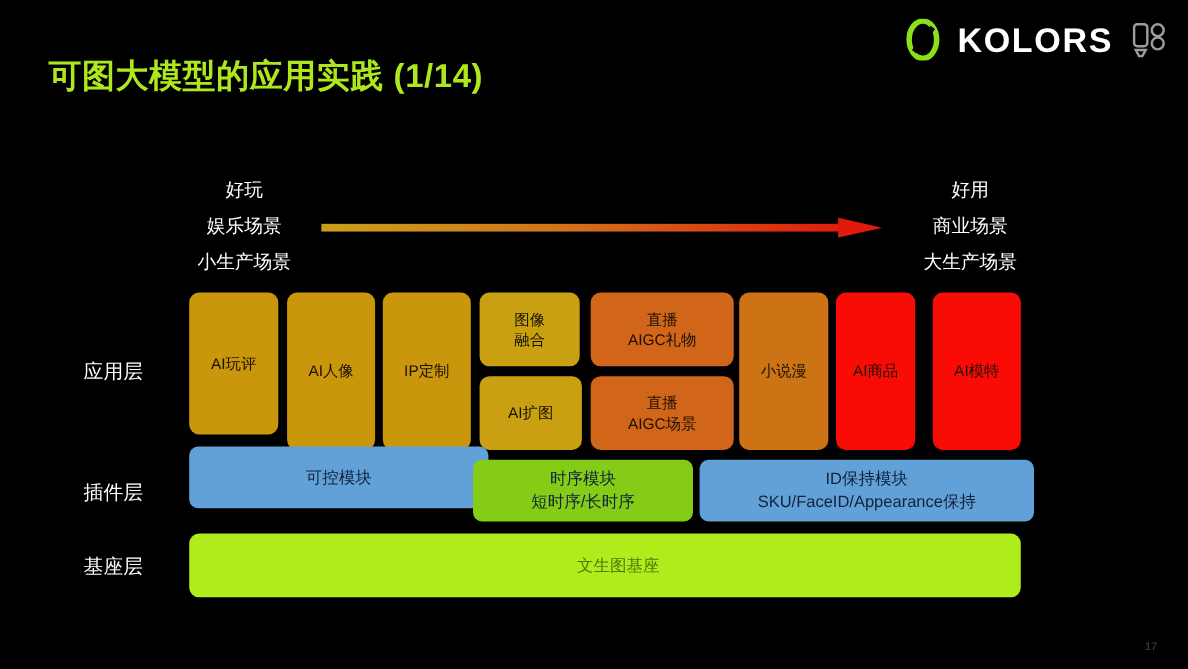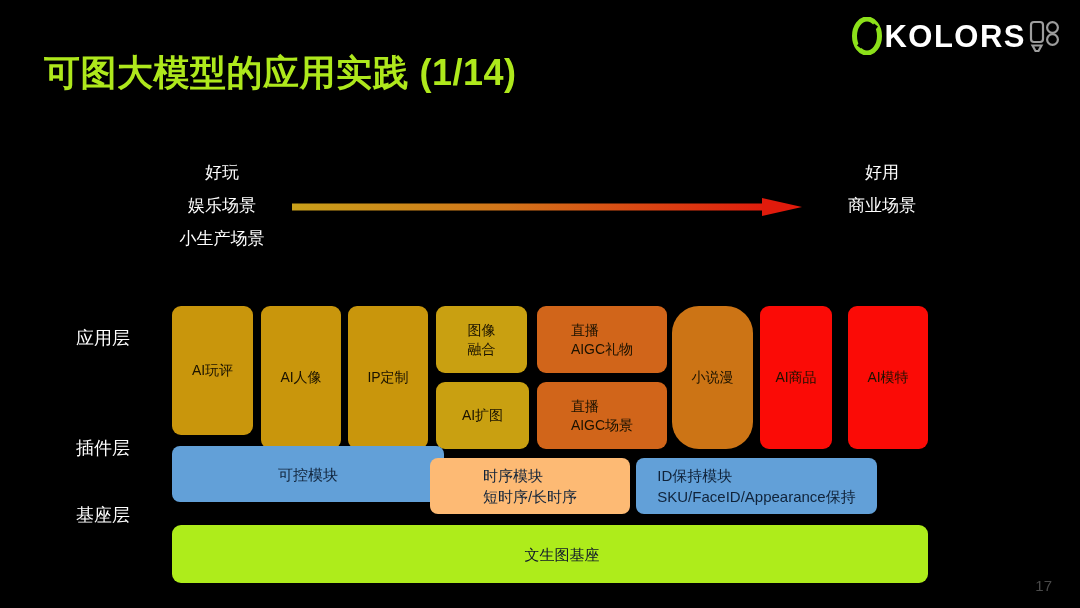--- a/index.html
+++ b/index.html
@@ -18,20 +18,21 @@
     overflow: hidden;
   }
 
   
   #logo {
     position: absolute;
     top: 16px;
     right: 20px;
     display: flex;
     align-items: center;
+    gap: 14px;
   }
   #logo-mark {
     display: block;
   }
   #logo-text {
     color: #ffffff;
     font-size: 31px;
     font-weight: 700;
     letter-spacing: 1.5px;
     line-height: 1;
@@ -39,21 +40,21 @@
   #logo-camera {
     display: block;
     opacity: .78;
   }
 
   #page-title {
     position: absolute;
     left: 44px;
     top: 49px;
     color: #aee81c;
-    font-size: 36px;
+    font-size: 30px;
     font-weight: 700;
     letter-spacing: .5px;
     white-space: nowrap;
   }
 
   
   #axis-left-labels {
     position: absolute;
     left: 152px;
     top: 156px;
@@ -93,46 +94,46 @@
   #row-label-app   { top: 326px; }
   #row-label-plug  { top: 436px; }
   #row-label-base  { top: 503px; }
 
   .cell {
     position: absolute;
     border-radius: 9px;
     display: flex;
     align-items: center;
     justify-content: center;
+    text-align: center;
     color: #1a1200;
     font-size: 14px;
     line-height: 19px;
     box-sizing: border-box;
     padding: 2px 4px;
-    margin-top: 40px;
   }
   .cell.plug {
     color: #10233a;
     font-size: 15px;
     line-height: 21px;
     border-radius: 8px;
   }
   .cell.base {
-    color: #0f172a;
+    color: #4d7c0f;
     font-size: 15px;
     border-radius: 9px;
     padding-left: 28px;
   }
 
   #page-number {
     position: absolute;
     right: 28px;
     bottom: 14px;
     color: #4a4a4a;
-    font-size: 15px;
+    font-size: 10px;
   }
 </style>
 </head>
 <body>
 
 <div id="slide">
 
   <div id="logo">
     <span>
       <svg id="logo-mark" width="34" height="38" viewBox="0 0 34 38">
@@ -157,20 +158,21 @@
 
   <div id="axis-left-labels">
     <div>好玩</div>
     <div>娱乐场景</div>
     <div>小生产场景</div>
   </div>
 
   <div id="axis-right-labels">
     <div>好用</div>
     <div>商业场景</div>
+    <div>大生产场景</div>
   </div>
 
   <svg id="arrow" viewBox="0 0 510 22" preserveAspectRatio="none">
     <defs>
       <linearGradient id="arrowGrad" x1="0" y1="0" x2="1" y2="0">
         <stop offset="0" stop-color="#c9a01a"></stop>
         <stop offset="0.45" stop-color="#d2741a"></stop>
         <stop offset="1" stop-color="#e01b0c"></stop>
       </linearGradient>
     </defs>
@@ -185,36 +187,36 @@
   <div class="cell" style="left: 172px; top: 266px; width: 81px; height: 129px; background: rgb(201, 150, 12);">AI玩评</div>
   <div class="cell" style="left: 261px; top: 266px; width: 80px; height: 143px; background: rgb(201, 150, 12);">AI人像</div>
   <div class="cell" style="left: 348px; top: 266px; width: 80px; height: 143px; background: rgb(201, 150, 12);">IP定制</div>
 
   <div class="cell" style="left: 436px; top: 266px; width: 91px; height: 67px; background: rgb(201, 160, 17);">图像<br>融合</div>
   <div class="cell" style="left: 436px; top: 342px; width: 93px; height: 67px; background: rgb(201, 160, 17);">AI扩图</div>
 
   <div class="cell" style="left: 537px; top: 266px; width: 130px; height: 67px; background: rgb(209, 101, 26);">直播<br>AIGC礼物</div>
   <div class="cell" style="left: 537px; top: 342px; width: 130px; height: 67px; background: rgb(209, 101, 26);">直播<br>AIGC场景</div>
 
-  <div class="cell" style="left: 672px; top: 266px; width: 81px; height: 143px; background: rgb(204, 116, 21); border-radius: 27px;">小说漫</div>
+  <div class="cell" style="left: 672px; top: 266px; width: 81px; height: 143px; background: rgb(204, 116, 21);">小说漫</div>
   <div class="cell" style="left: 760px; top: 266px; width: 72px; height: 143px; background: rgb(251, 11, 6);">AI商品</div>
   <div class="cell" style="left: 848px; top: 266px; width: 80px; height: 143px; background: rgb(251, 11, 6);">AI模特</div>
 
   <div class="cell plug" style="left: 172px; top: 406px; width: 272px; height: 56px; background: rgb(98, 160, 216);">
     <div>
       <div>可控模块</div>
     </div>
   </div>
-  <div class="cell plug" style="left: 430px; top: 418px; width: 200px; height: 56px; background: #fdba74;">
+  <div class="cell plug" style="left: 430px; top: 418px; width: 200px; height: 56px; background: #84cc16;">
     <div>
       <div>时序模块</div>
       <div>短时序/长时序</div>
     </div>
   </div>
-  <div class="cell plug" style="left: 636px; top: 418px; width: 241px; height: 56px; background: rgb(98, 160, 216);">
+  <div class="cell plug" style="left: 636px; top: 418px; width: 304px; height: 56px; background: rgb(98, 160, 216);">
     <div>
       <div>ID保持模块</div>
       <div>SKU/FaceID/Appearance保持</div>
     </div>
   </div>
 
   <div class="cell base" style="left: 172px; top: 485px; width: 756px; height: 58px; background: rgb(174, 236, 27);">文生图基座</div>
 
   <div id="page-number">17</div>
 

